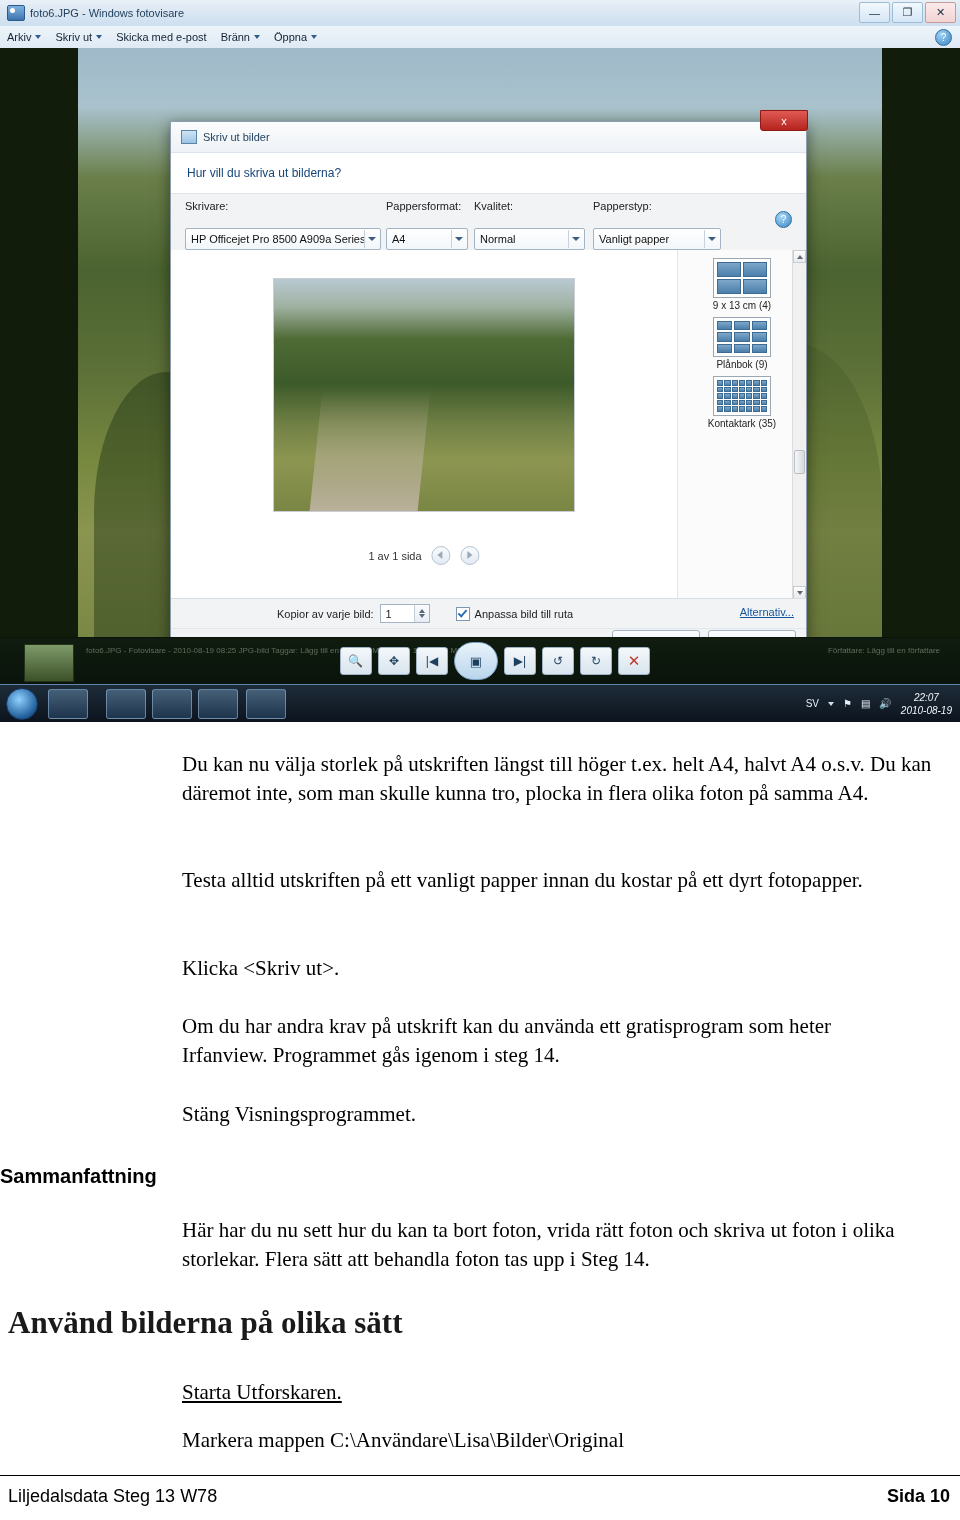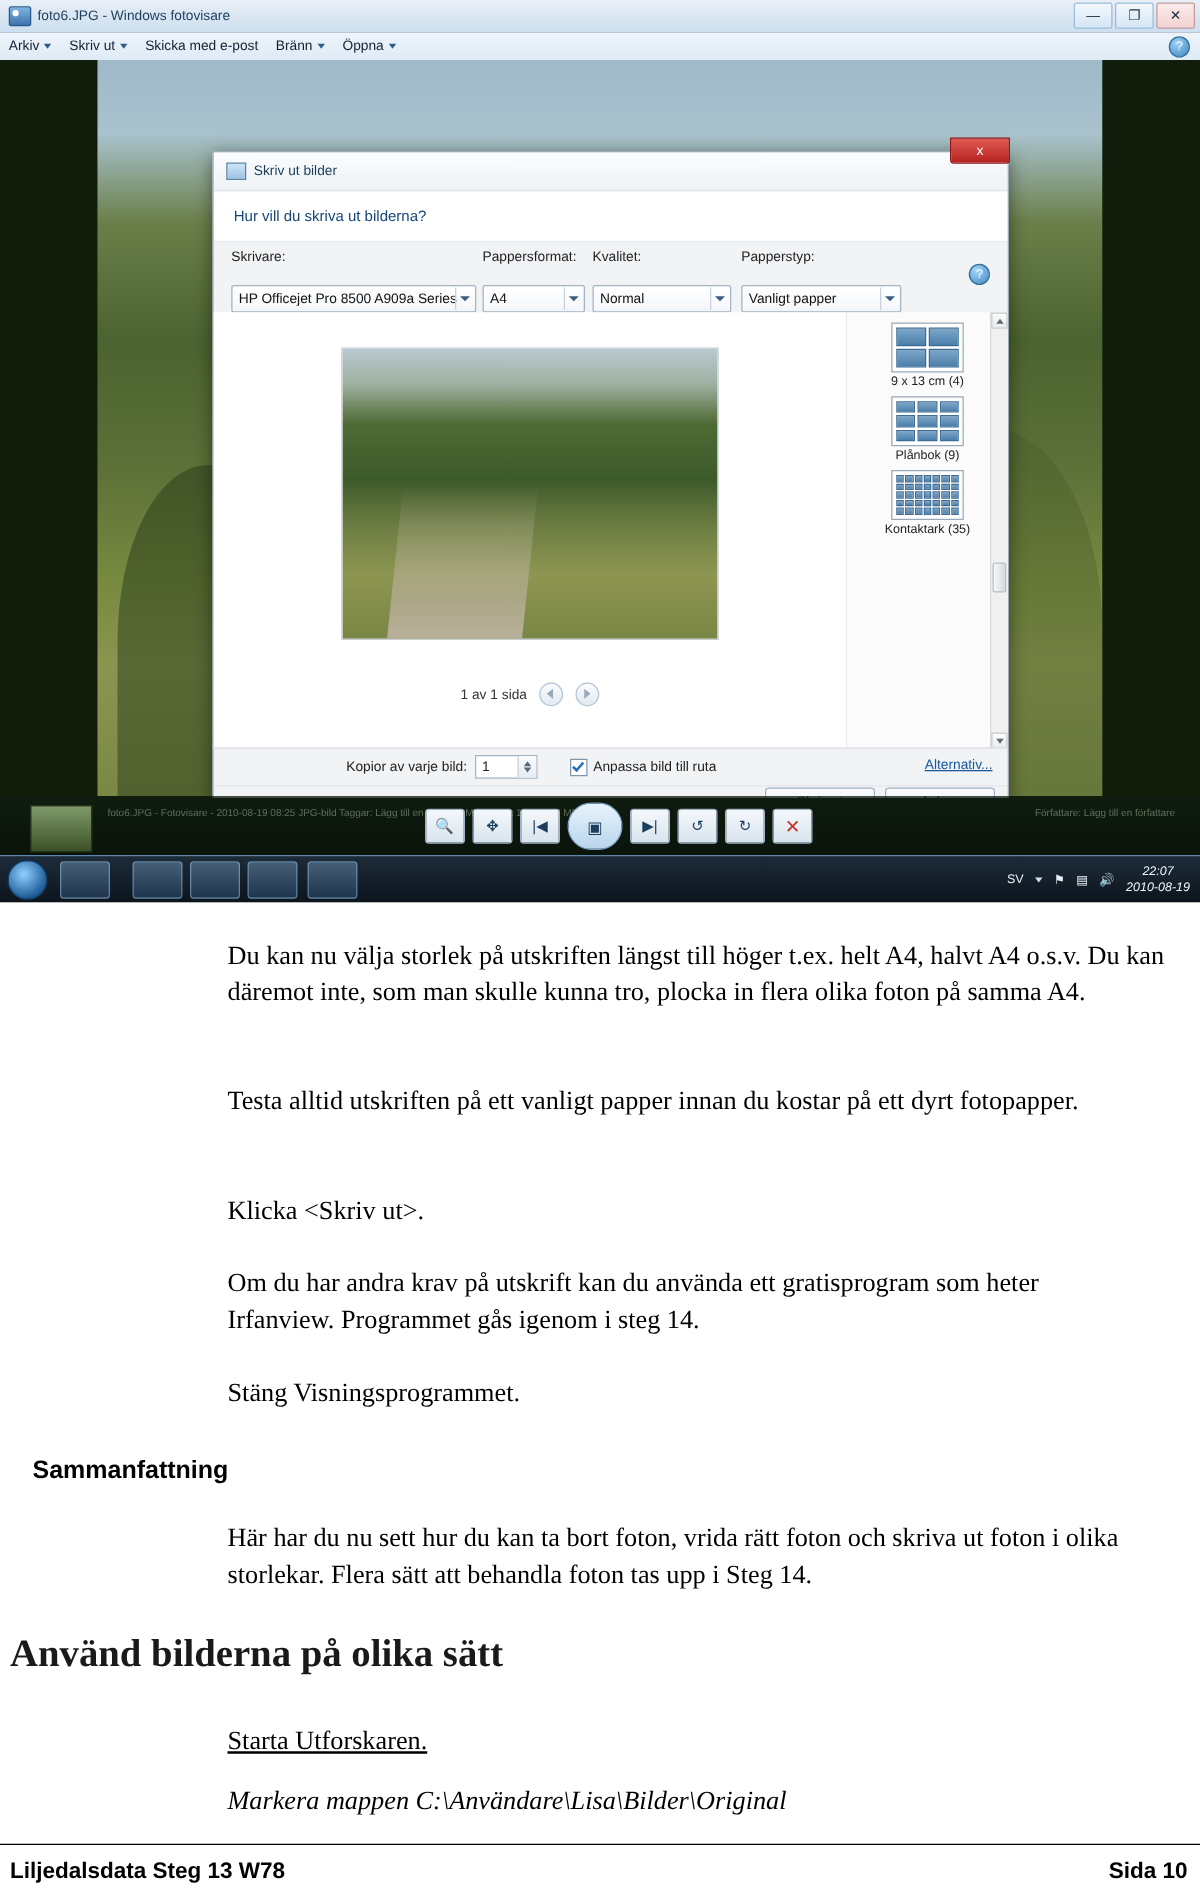--- a/index.html
+++ b/index.html
@@ -567,21 +567,21 @@
   .footer-line {
     position: absolute;
     left: 0; right: 0; bottom: 0;
     height: 44px;
     border-top: 1px solid #000;
   }
   .footer-left {
     position: absolute;
     left: 8px; top: 10px;
     font-family: "Liberation Sans", sans-serif;
-    font-weight: bold;
+    font-weight: normal;
     font-size: 18px;
   }
   .footer-right {
     position: absolute;
     right: 10px; top: 10px;
     font-family: "Liberation Sans", sans-serif;
     font-weight: bold;
     font-size: 18px;
   }
 </style>
@@ -828,27 +828,27 @@
   <div class="para" style="left:182px; top:28px; width:760px;">Du kan nu välja storlek på utskriften längst till höger t.ex. helt A4, halvt A4 o.s.v. Du kan däremot inte, som man skulle kunna tro, plocka in flera olika foton på samma A4.</div>
 
   <div class="para" style="left:182px; top:144px; width:720px;">Testa alltid utskriften på ett vanligt papper innan du kostar på ett dyrt fotopapper.</div>
 
   <div class="para" style="left:182px; top:232px; width:720px;">Klicka &lt;Skriv ut&gt;.</div>
 
   <div class="para" style="left:182px; top:290px; width:730px;">Om du har andra krav på utskrift kan du använda ett gratisprogram som heter Irfanview. Programmet gås igenom i steg 14.</div>
 
   <div class="para" style="left:182px; top:378px; width:720px;">Stäng Visningsprogrammet.</div>
 
-  <div class="para bold" style="left:0px; top:440px; width:300px; font-size:20px;padding-left:26px;">Sammanfattning</div>
+  <div class="para bold" style="left:0px; top:440px; width:300px; font-size:20px;">Sammanfattning</div>
 
   <div class="para" style="left:182px; top:494px; width:750px;">Här har du nu sett hur du kan ta bort foton, vrida rätt foton och skriva ut foton i olika storlekar. Flera sätt att behandla foton tas upp i Steg 14.</div>
 
   <div class="para h1" style="left:8px; top:582px; width:800px; line-height:38px;">Använd bilderna på olika sätt</div>
 
   <div class="para" style="left:182px; top:656px; width:720px;text-decoration:underline;">Starta Utforskaren.</div>
 
-  <div class="para" style="left:182px; top:704px; width:760px;font-style:italic;">Markera mappen C:\Användare\Lisa\Bilder\Original</div>
+  <div class="para" style="left:182px; top:704px; width:760px;">Markera mappen C:\Användare\Lisa\Bilder\Original</div>
 
   <div class="footer-line">
     <div class="footer-left">Liljedalsdata Steg 13 W78</div>
     <div class="footer-right">Sida 10</div>
   </div>
 </div>
 
 </body></html>

